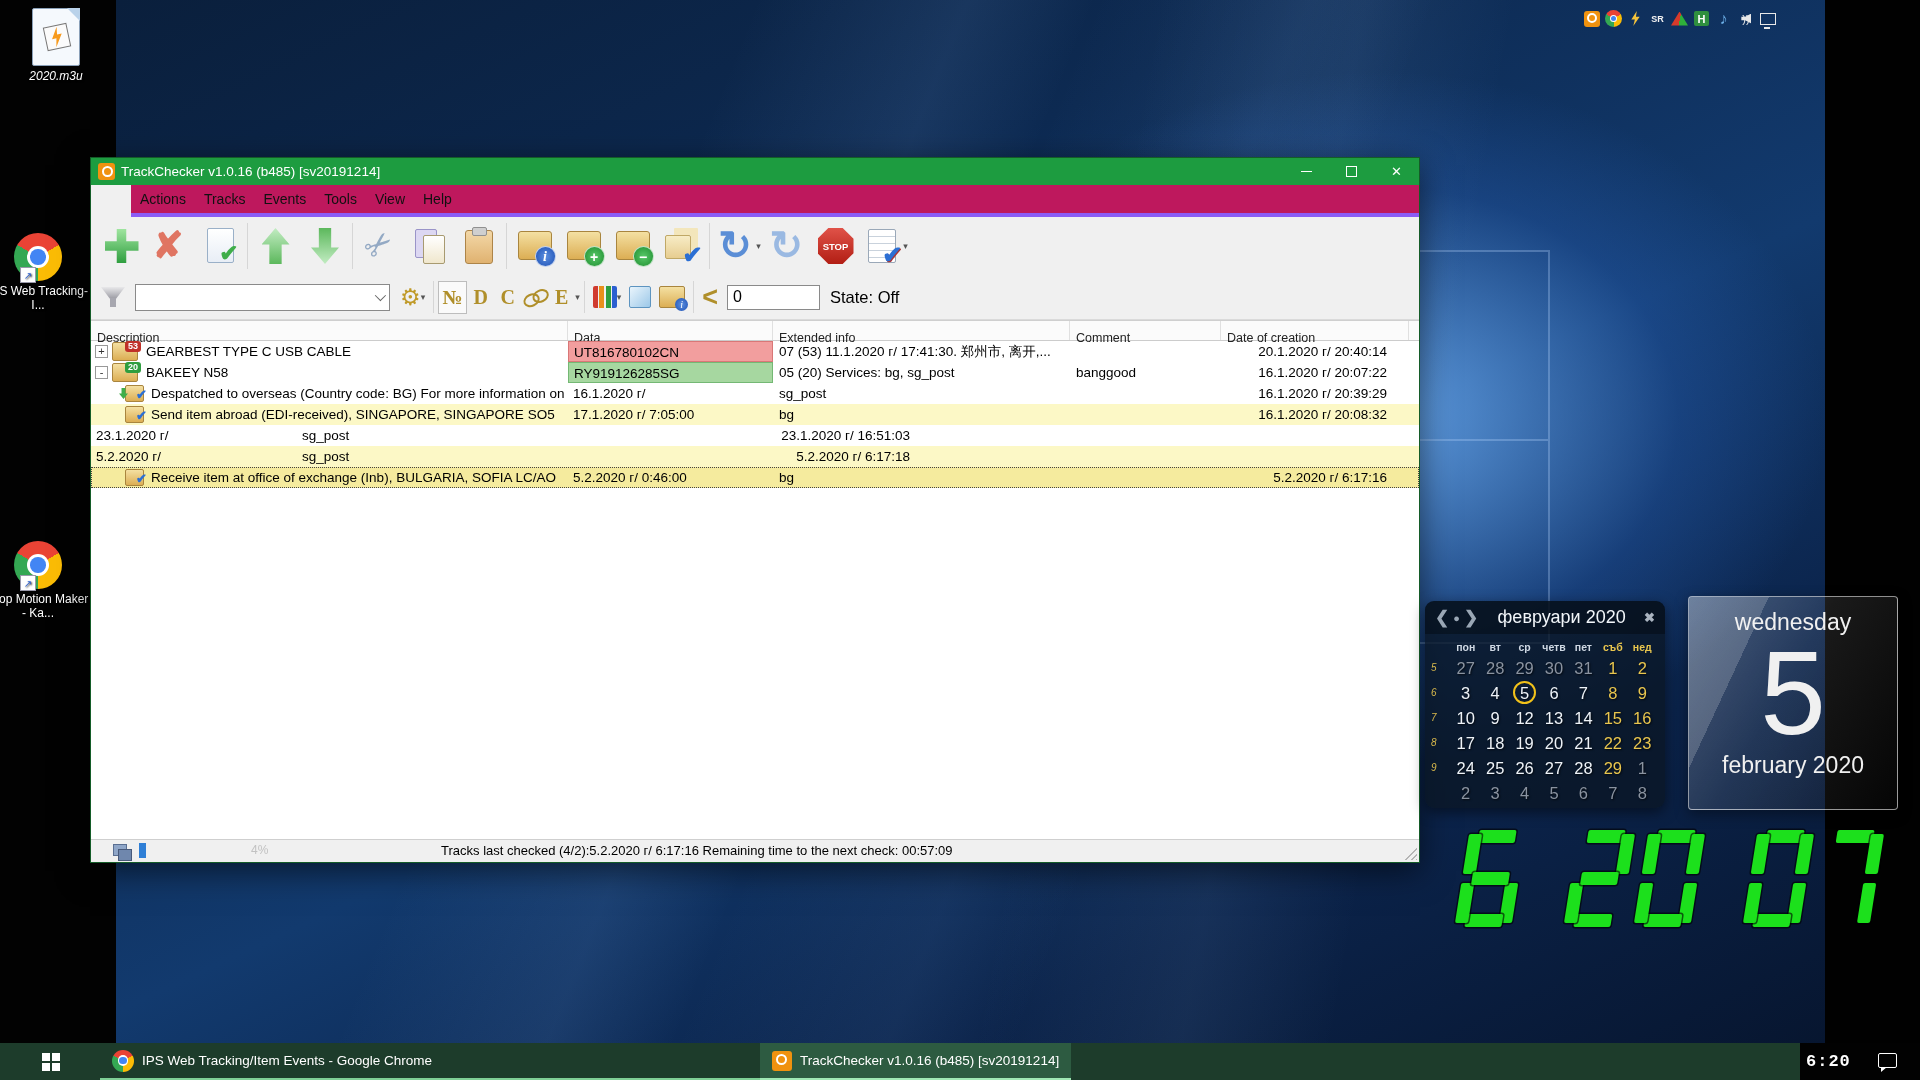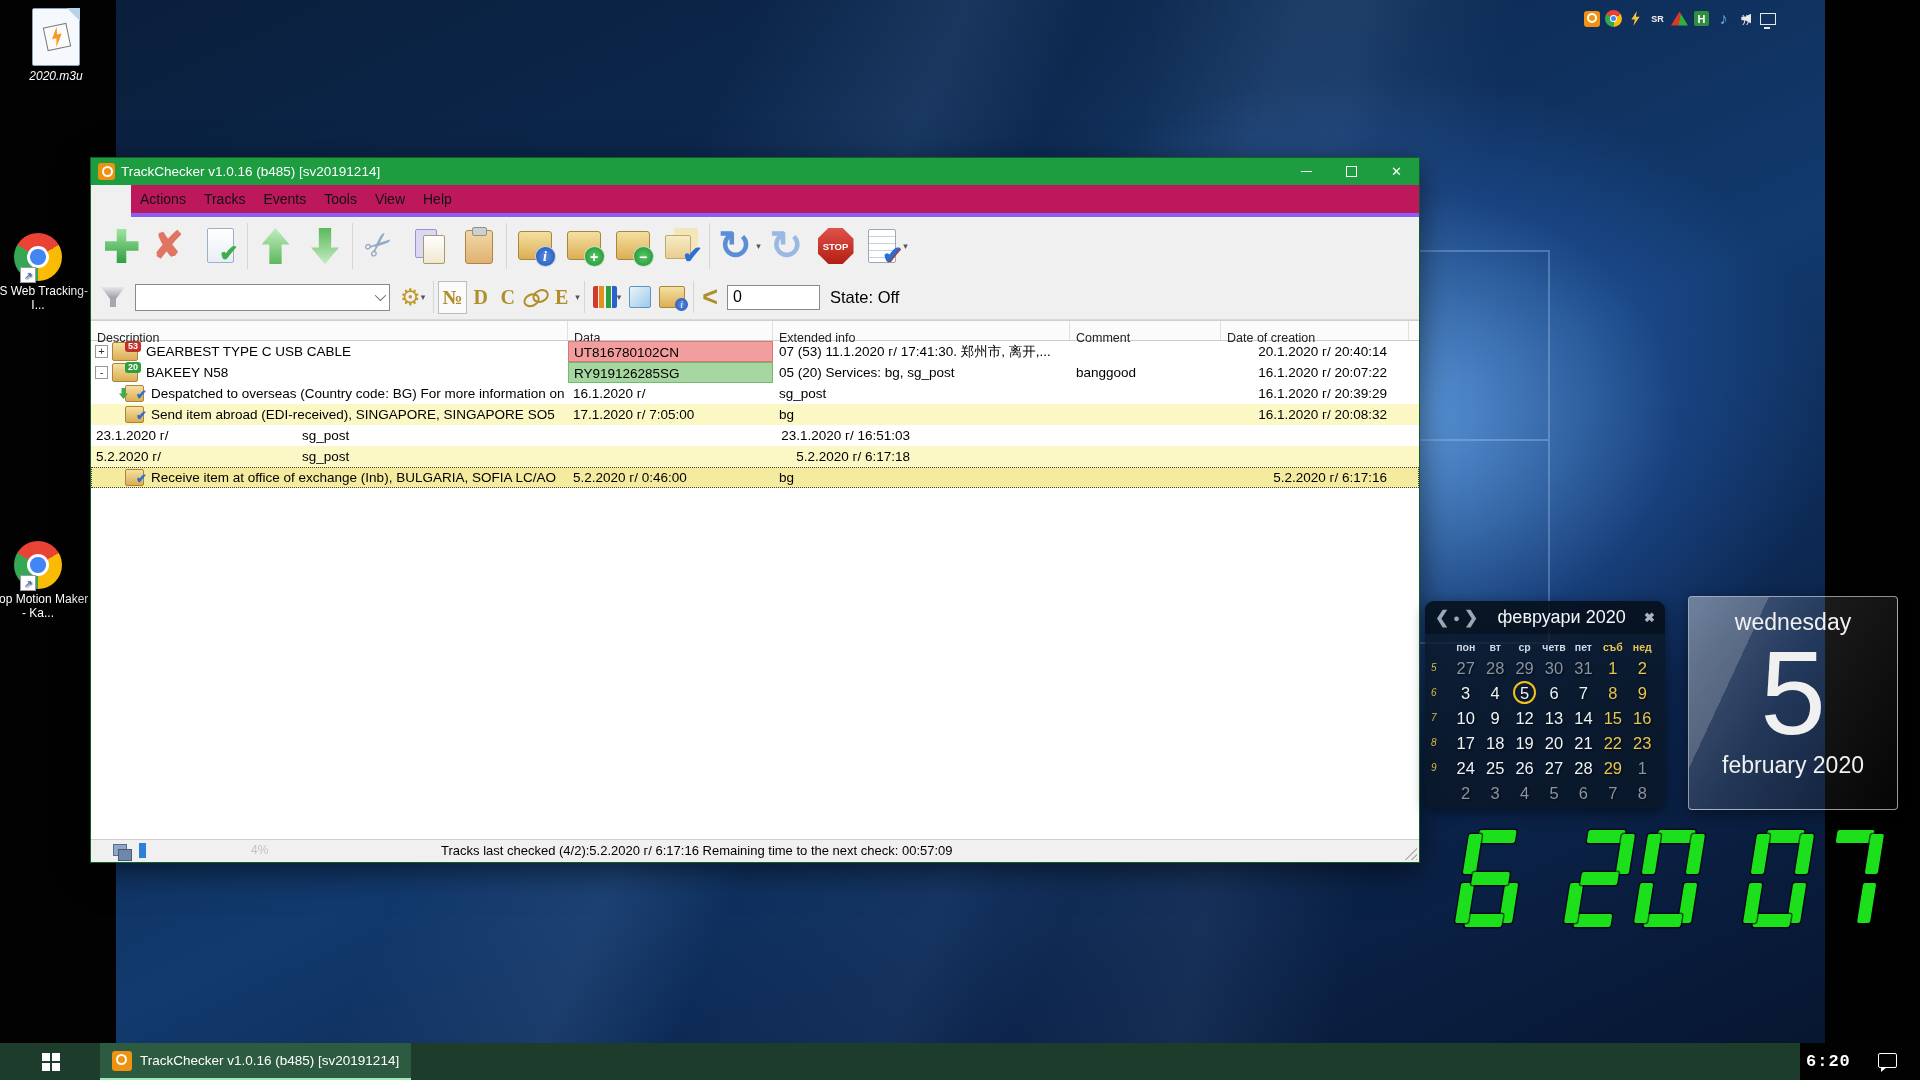--- a/index.html
+++ b/index.html
@@ -574,20 +574,24 @@
       <div class="seg sb" style="background: rgb(28, 224, 28);"></div>
       <div class="seg sc" style="background: rgb(28, 224, 28);"></div>
     </div>
   </div>
 
 <div class="taskbar">
   <div class="startbtn">
       <span class="winlogo"></span>
     </div>
   <div id="tasks" style="display:flex;">
+      <div class="task" style="width: 660px;">
+        <span class="chrome"></span>
+        <span>IPS Web Tracking/Item Events - Google Chrome</span>
+      </div>
       <div class="task active">
         <span class="tc-ico" style="width:20px;height:20px;"></span>
         <span>TrackChecker v1.0.16 (b485)  [sv20191214]</span>
       </div>
     </div>
 </div>
 <div class="tb-black" style="top:1043px;position:absolute;"></div>
 <div class="tray" id="tray">
     <span class="tricon">
       <span class="tc-ico"></span>

